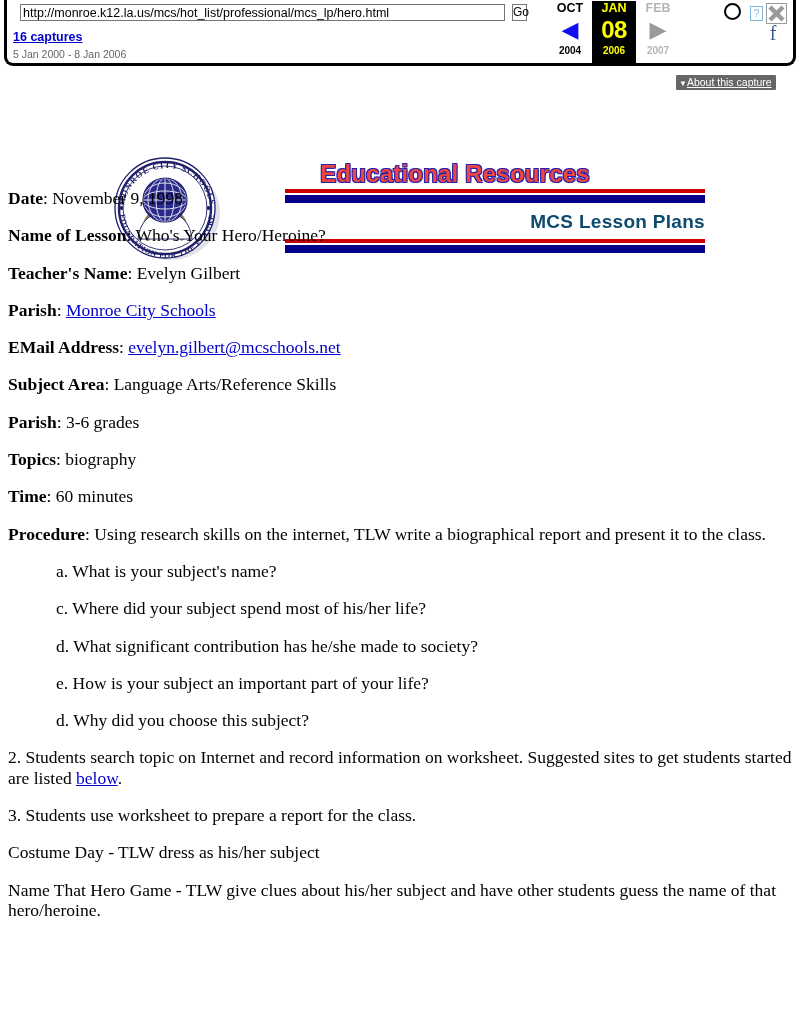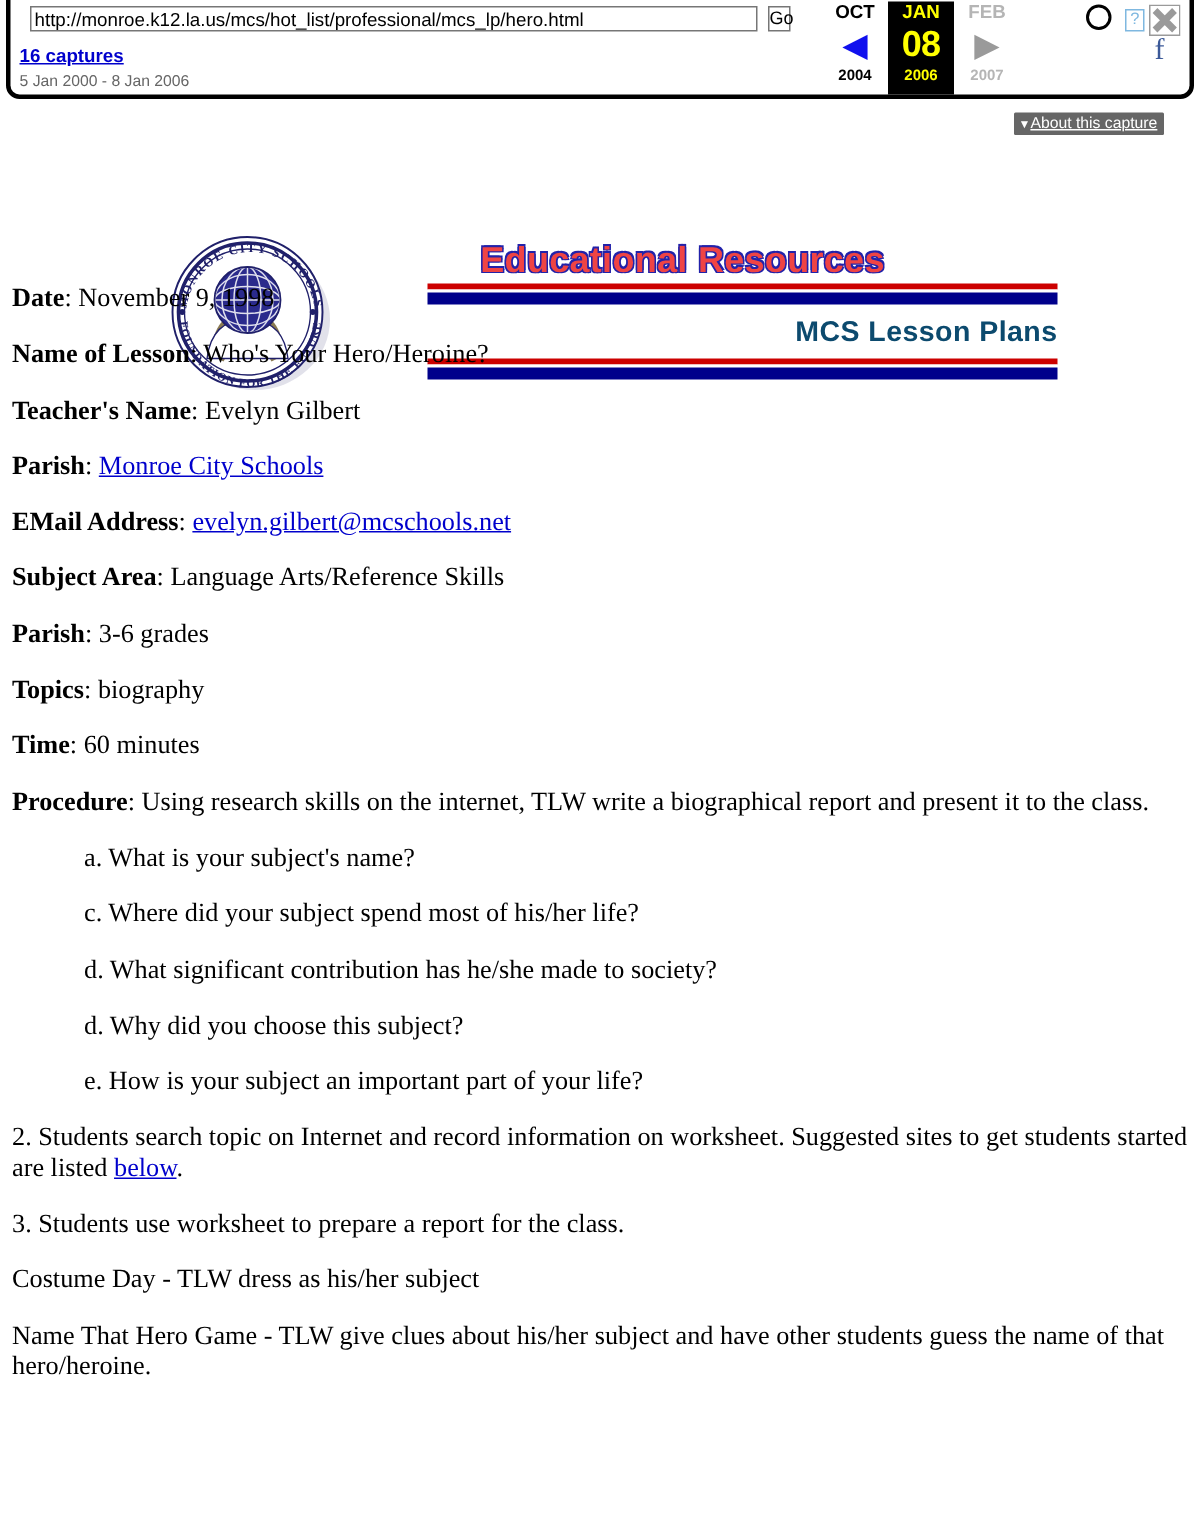--- a/index.html
+++ b/index.html
@@ -418,22 +418,22 @@
   <p><b>Topics</b><span>: </span><span>biography</span></p>
 
   <p><b>Time</b><span>: </span><span>60 minutes</span></p>
 
   <p><b>Procedure</b><span>: </span><span>Using research skills on the internet, TLW write a biographical report and present it to the class.</span></p>
 
 
   <p class="indent">a. What is your subject's name?</p>
   <p class="indent">c. Where did your subject spend most of his/her life?</p>
   <p class="indent">d. What significant contribution has he/she made to society?</p>
+  <p class="indent">e. How is your subject an important part of your life?</p>
   <p class="indent">d. Why did you choose this subject?</p>
-  <p class="indent">e. How is your subject an important part of your life?</p>
 
   <p><span>2. Students search topic on Internet and record information on worksheet. Suggested sites to get students started are listed </span><a href="#">below</a><span>.</span></p>
 
   <p>3. Students use worksheet to prepare a report for the class.</p>
 
 
   <p>Costume Day - TLW dress as his/her subject</p>
   <p>Name That Hero Game - TLW give clues about his/her subject and have other students guess the name of that hero/heroine.</p>
 </div>
 

